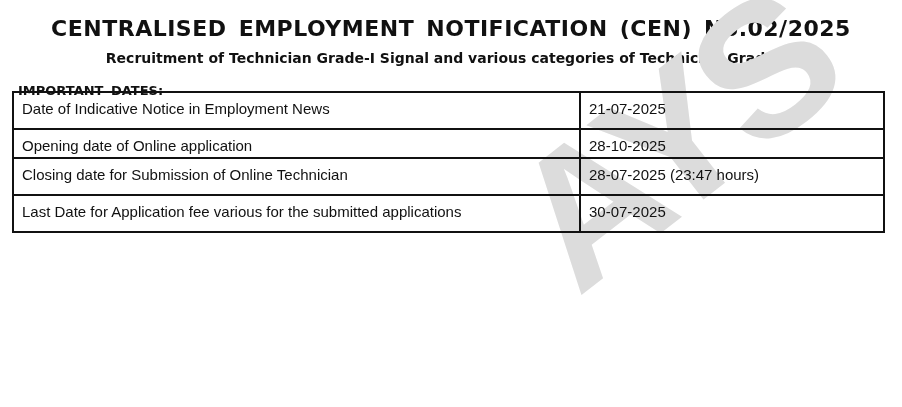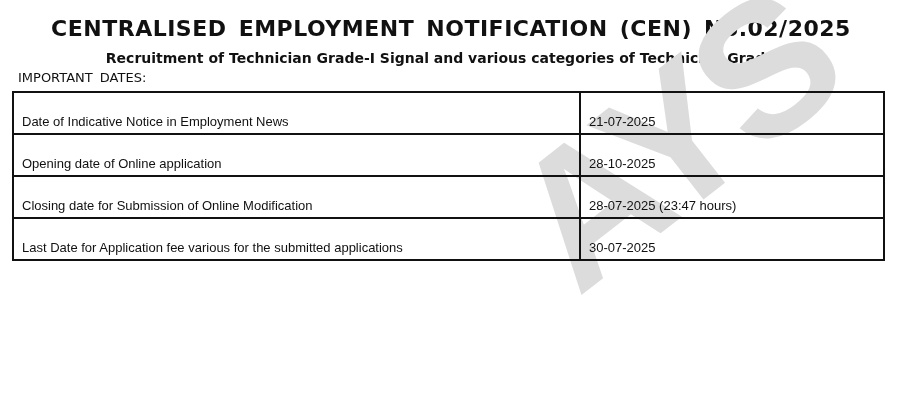--- a/index.html
+++ b/index.html
@@ -2,24 +2,24 @@
 <html><head>
 <meta charset="utf-8">
 <style>
   html, body { margin:0; padding:0; }
   body { width:902px; height:407px; background:#ffffff; position:relative; overflow:hidden;
          font-family:"Liberation Sans", sans-serif; color:#111; }
   .title { position:absolute; top:16px; left:0; width:902px; text-align:center;
            font-family:"DejaVu Sans", sans-serif; font-weight:bold; font-size:22px; letter-spacing:0.5px; word-spacing:4px; }
   .subtitle { position:absolute; top:50px; left:0; width:902px; text-align:center;
               font-family:"DejaVu Sans", sans-serif; font-weight:bold; font-size:14px; }
-  .section { position:absolute; top:70px; left:18px; font-family:"DejaVu Sans", sans-serif;
-             font-weight:normal; font-size:13px; word-spacing:3px; }
+  .section { position:absolute; top:83px; left:18px; font-family:"DejaVu Sans", sans-serif;
+             font-weight:bold; font-size:13px; word-spacing:3px; }
   table { position:absolute; top:91px; left:12px; width:873px; border-collapse:collapse; z-index:2; }
-  td { border:2px solid #111; vertical-align:top; padding:17px 8px 0 8px; font-size:13px; line-height:23px; }
+  td { border:2px solid #111; vertical-align:top; padding:4px 8px 0 8px; font-size:15px; line-height:23px; }
   td.label { width:549px; }
   td.value { }
   .watermark { position:absolute; left:470px; top:160px; font-family:"Liberation Sans", sans-serif;
                font-weight:bold; font-size:190px; color:#dcdcdc; transform:rotate(-38deg);
                transform-origin:left top; z-index:1; white-space:nowrap; letter-spacing:-10px; }
   table td { background:transparent; }
 </style>
 </head>
 <body>
 
@@ -33,21 +33,21 @@
   <tbody>
       <tr style="height:37px">
     <td class="label">Date of Indicative Notice in Employment News</td>
     <td class="value">21-07-2025</td>
   </tr>
   <tr style="height:24px">
     <td class="label">Opening date of Online application</td>
     <td class="value">28-10-2025</td>
   </tr>
   <tr style="height:37px">
-    <td class="label">Closing date for Submission of Online Modification</td>
+    <td class="label">Closing date for Submission of Online Technician</td>
     <td class="value">28-07-2025 (23:47 hours)</td>
   </tr>
   <tr style="height:37px">
     <td class="label">Last Date for Application fee various for the submitted applications</td>
     <td class="value">30-07-2025</td>
   </tr>
 </tbody>
   </table>
 
 </body></html>

